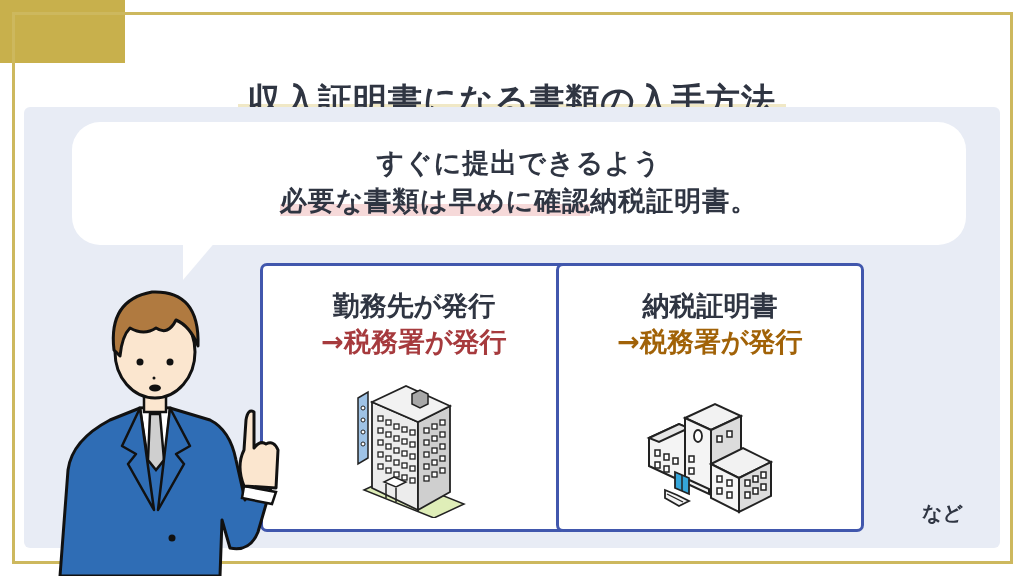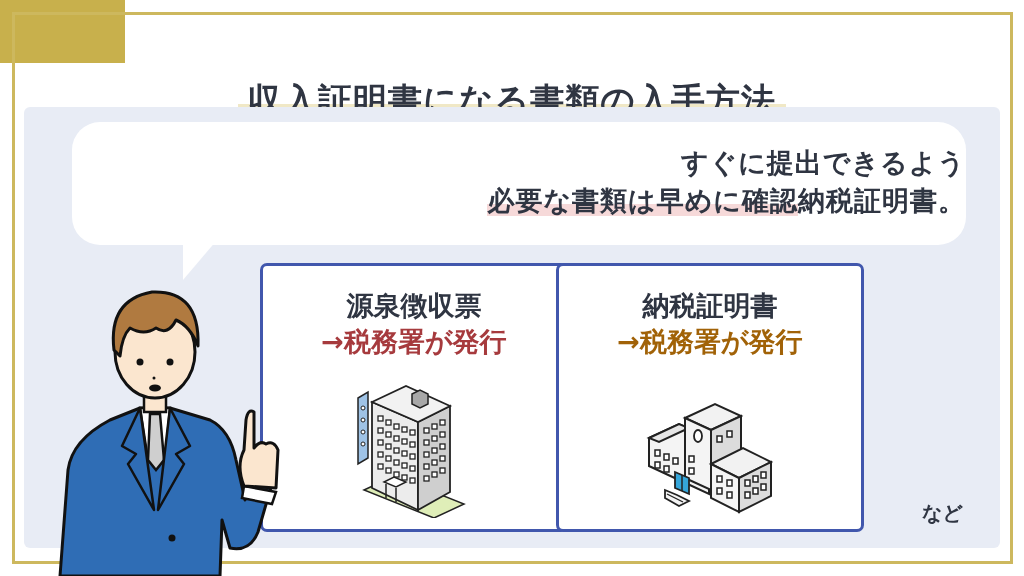--- a/index.html
+++ b/index.html
@@ -11,21 +11,21 @@
 
   .title-wrap { position: absolute; left: 0; top: 38px; width: 1024px; text-align: center; margin-top: 39px; }
   .title {
     display: inline-block; position: relative; font-size: 34px; font-weight: bold; color: #2f3542;
     letter-spacing: 1px; padding: 0 10px; line-height: 46px;
     background: linear-gradient(to bottom, transparent 58%, #f0e8c6 58%, #f0e8c6 100%);
   }
 
   .panel { position: absolute; left: 24px; top: 107px; width: 976px; height: 441px; background: #e8ecf5; border-radius: 6px; }
 
-  .bubble { position: absolute; left: 72px; top: 122px; width: 894px; height: 123px; background: #ffffff; border-radius: 28px; text-align: right; padding-top: 22px; }
+  .bubble { position: absolute; left: 72px; top: 122px; width: 894px; height: 123px; background: #ffffff; border-radius: 28px; text-align: center; padding-top: 22px; }
   .bubble-tail { position: absolute; left: 183px; top: 240px; width: 0; height: 0;
     border-left: 0 solid transparent; border-right: 34px solid transparent; border-top: 40px solid #ffffff; }
   .bubble-line { font-size: 27px; font-weight: bold; line-height: 38px; color: #2f3542; letter-spacing: 1px; }
   .hl-pink { background: linear-gradient(to bottom, transparent 62%, #f6d9d9 62%, #f6d9d9 100%); }
 
   .card { position: absolute; top: 263px; width: 308px; height: 269px; background: #ffffff; border: 3.5px solid #4157ad; border-radius: 7px; text-align: center; }
   .card-1 { left: 260px; }
   .card-2 { left: 556px; }
   .card-title { margin-top: 22px; font-size: 27px; font-weight: bold; color: #2f3542; line-height: 36px; }
   .card-sub { font-size: 27px; font-weight: bold; line-height: 36px; }
@@ -51,21 +51,21 @@
 
 <div class="panel"></div>
 
 <div class="bubble">
   <div class="bubble-line">すぐに提出できるよう</div>
   <div class="bubble-line"><span class="hl-pink">必要な書類は早めに確認</span><span>納税証明書。</span></div>
 </div>
 <div class="bubble-tail"></div>
 
 <div class="card card-1">
-  <div class="card-title">源泉徴収票</div>
+  <div class="card-title">勤務先が発行</div>
   <div class="card-sub">→税務署が発行</div>
   <svg class="card-illus" viewBox="0 0 120 140">
 
     <polygon points="10,112 40,98 110,126 80,140" fill="#dfeeb8" stroke="#222" stroke-width="1.5"></polygon>
 
     <polygon points="4,20 14,14 14,80 4,86" fill="#9fc3e6" stroke="#222" stroke-width="1.5"></polygon>
     <circle cx="9" cy="30" r="2" fill="#fff" stroke="#222"></circle>
       <circle cx="9" cy="42" r="2" fill="#fff" stroke="#222"></circle>
     <circle cx="9" cy="54" r="2" fill="#fff" stroke="#222"></circle>
       <circle cx="9" cy="66" r="2" fill="#fff" stroke="#222"></circle>

